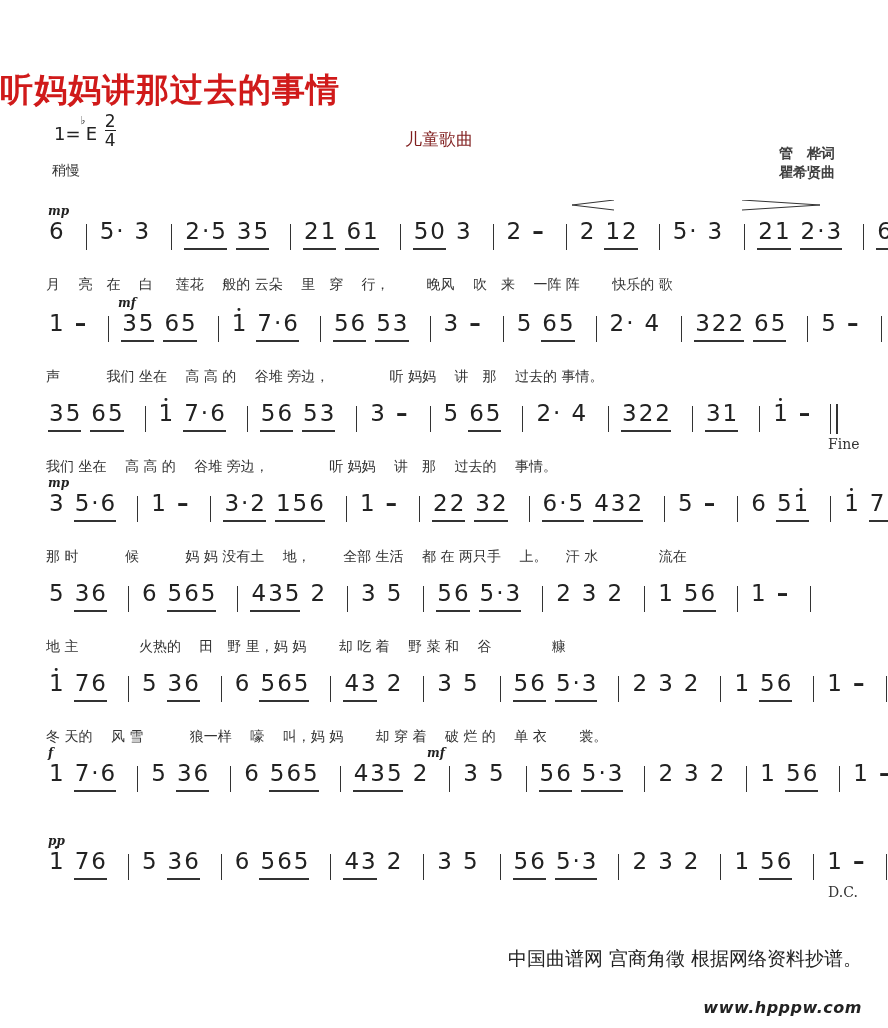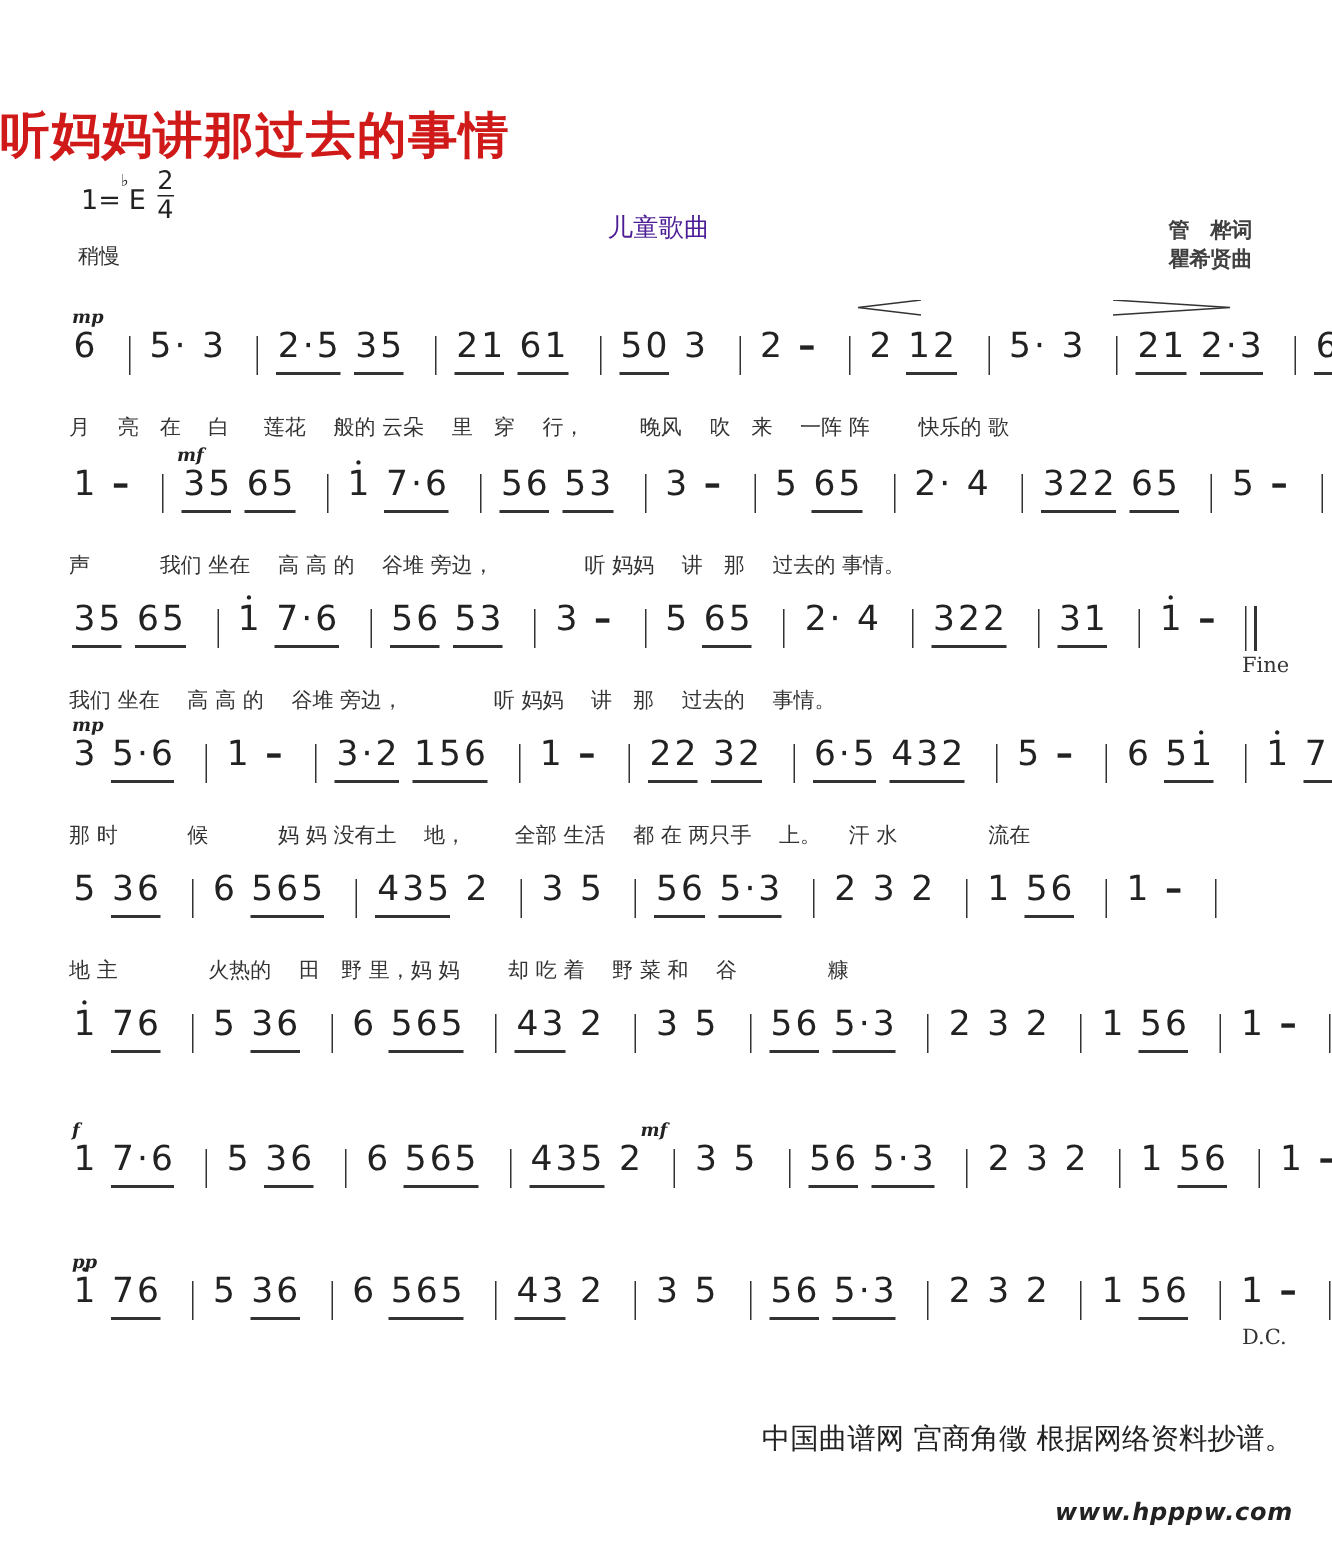--- a/index.html
+++ b/index.html
@@ -2,21 +2,21 @@
 <html><head>
 <meta charset="utf-8">
 <style>
   html,body{margin:0;padding:0;background:#fff;}
   body{width:888px;height:1028px;position:relative;overflow:hidden;font-family:"DejaVu Sans","Liberation Sans",sans-serif;color:#222;}
   .title{position:absolute;left:0;right:0;top:68px;text-align:left;font-size:33px;font-weight:bold;color:#d01a1a;letter-spacing:1px;}
   .key{position:absolute;left:54px;top:116px;font-size:18px;color:#222;}
   .key .flat{font-size:11px;vertical-align:top;position:relative;top:-2px;}
   .frac{display:inline-block;vertical-align:middle;text-align:center;font-size:17px;line-height:18px;margin-left:2px;position:relative;top:-4px;}
   .frac span{display:block;}
-  .subtitle{position:absolute;left:405px;top:140px;font-size:17px;color:#4c1d95;}
+  .subtitle{position:absolute;left:405px;top:128px;font-size:17px;color:#7f1d1d;}
   .tempo{position:absolute;left:52px;top:162px;font-size:14px;color:#333;}
   .credit{position:absolute;right:53px;font-size:14px;color:#404040;text-align:right;font-weight:bold;}
   .credit.lyr{top:145px;}
   .credit.mus{top:164px;}
   .row{position:absolute;left:0;width:724px;height:80px;}
   .notes{position:absolute;left:48px;top:0;height:42px;display:flex;align-items:flex-start;font-size:23px;}
   .bar{width:1px;height:26px;background:#333;margin:6px 12px 0 12px;}
   .dbar{display:inline-block;width:5px;height:30px;border-left:1px solid #333;border-right:2px solid #333;margin:4px 6px 0 10px;}
   .grp{display:inline-flex;position:relative;margin-right:9px;padding-bottom:4px;}
   .grp.u1{border-bottom:2px solid #333;}
@@ -509,20 +509,21 @@
         </span>
         <span class="bar"></span>
         <span class="grp">
           <span class="n">1</span>
         </span>
         <span class="grp">
           <span class="n" style="font-weight: bold;">–</span>
         </span>
         <span class="bar"></span>
       </div>
+      <div class="lyrics">冬 天的　 风 雪　　　 狼一样　 嚎　 叫，妈 妈　　 却 穿 着　 破 烂 的　 单 衣　　 裳。</div>
     </div>
     <div class="row" style="top: 760px;">
       <span class="dyn" style="left: 48px; top: -14px;">f</span>
       <span class="dyn" style="left: 427px; top: -14px;">mf</span>
       <div class="notes">
         <span class="grp">
           <span class="n">1</span>
         </span>
         <span class="grp u1">
           <span class="n">7</span>

